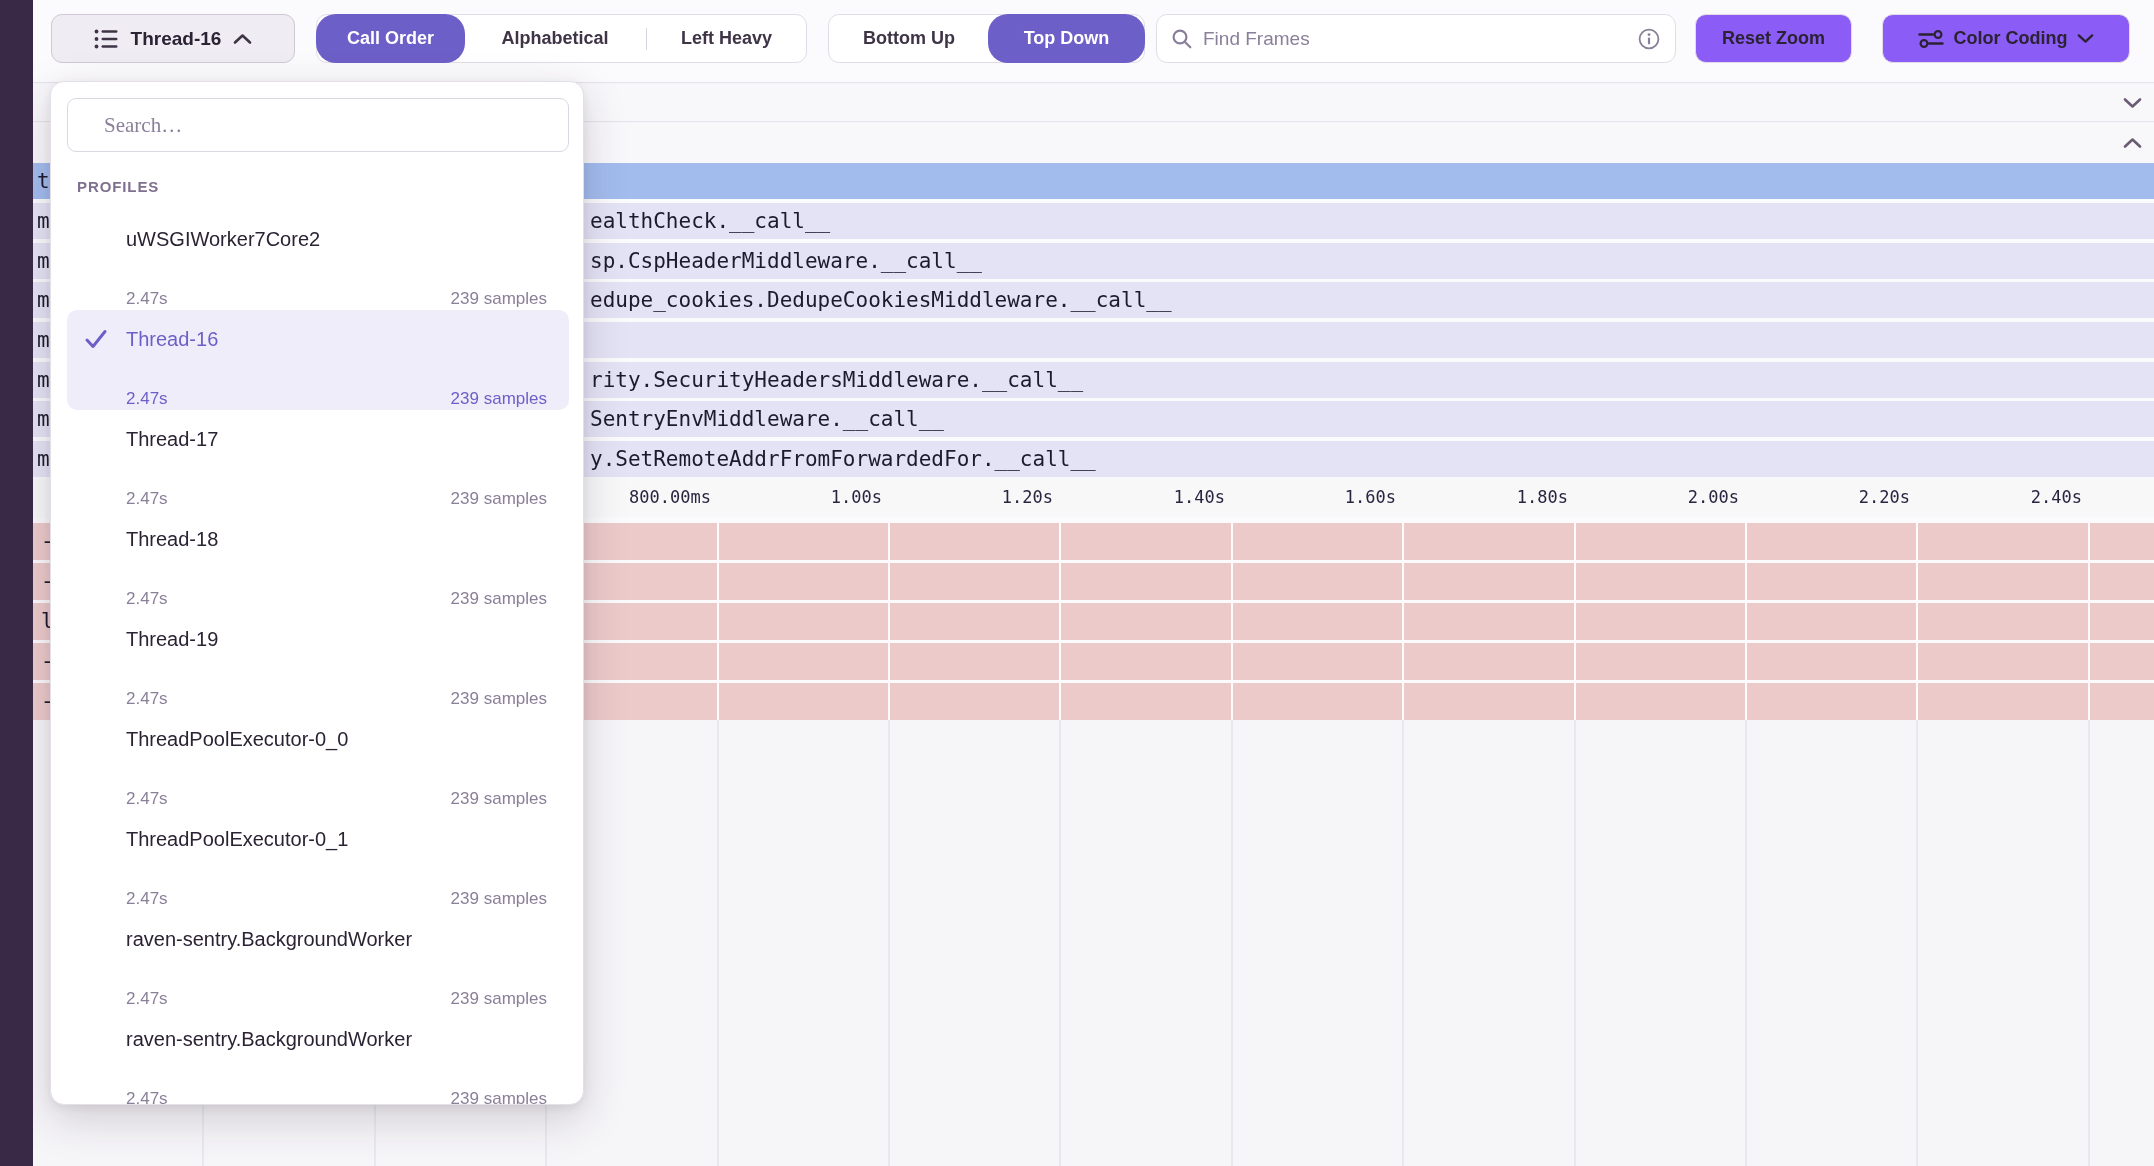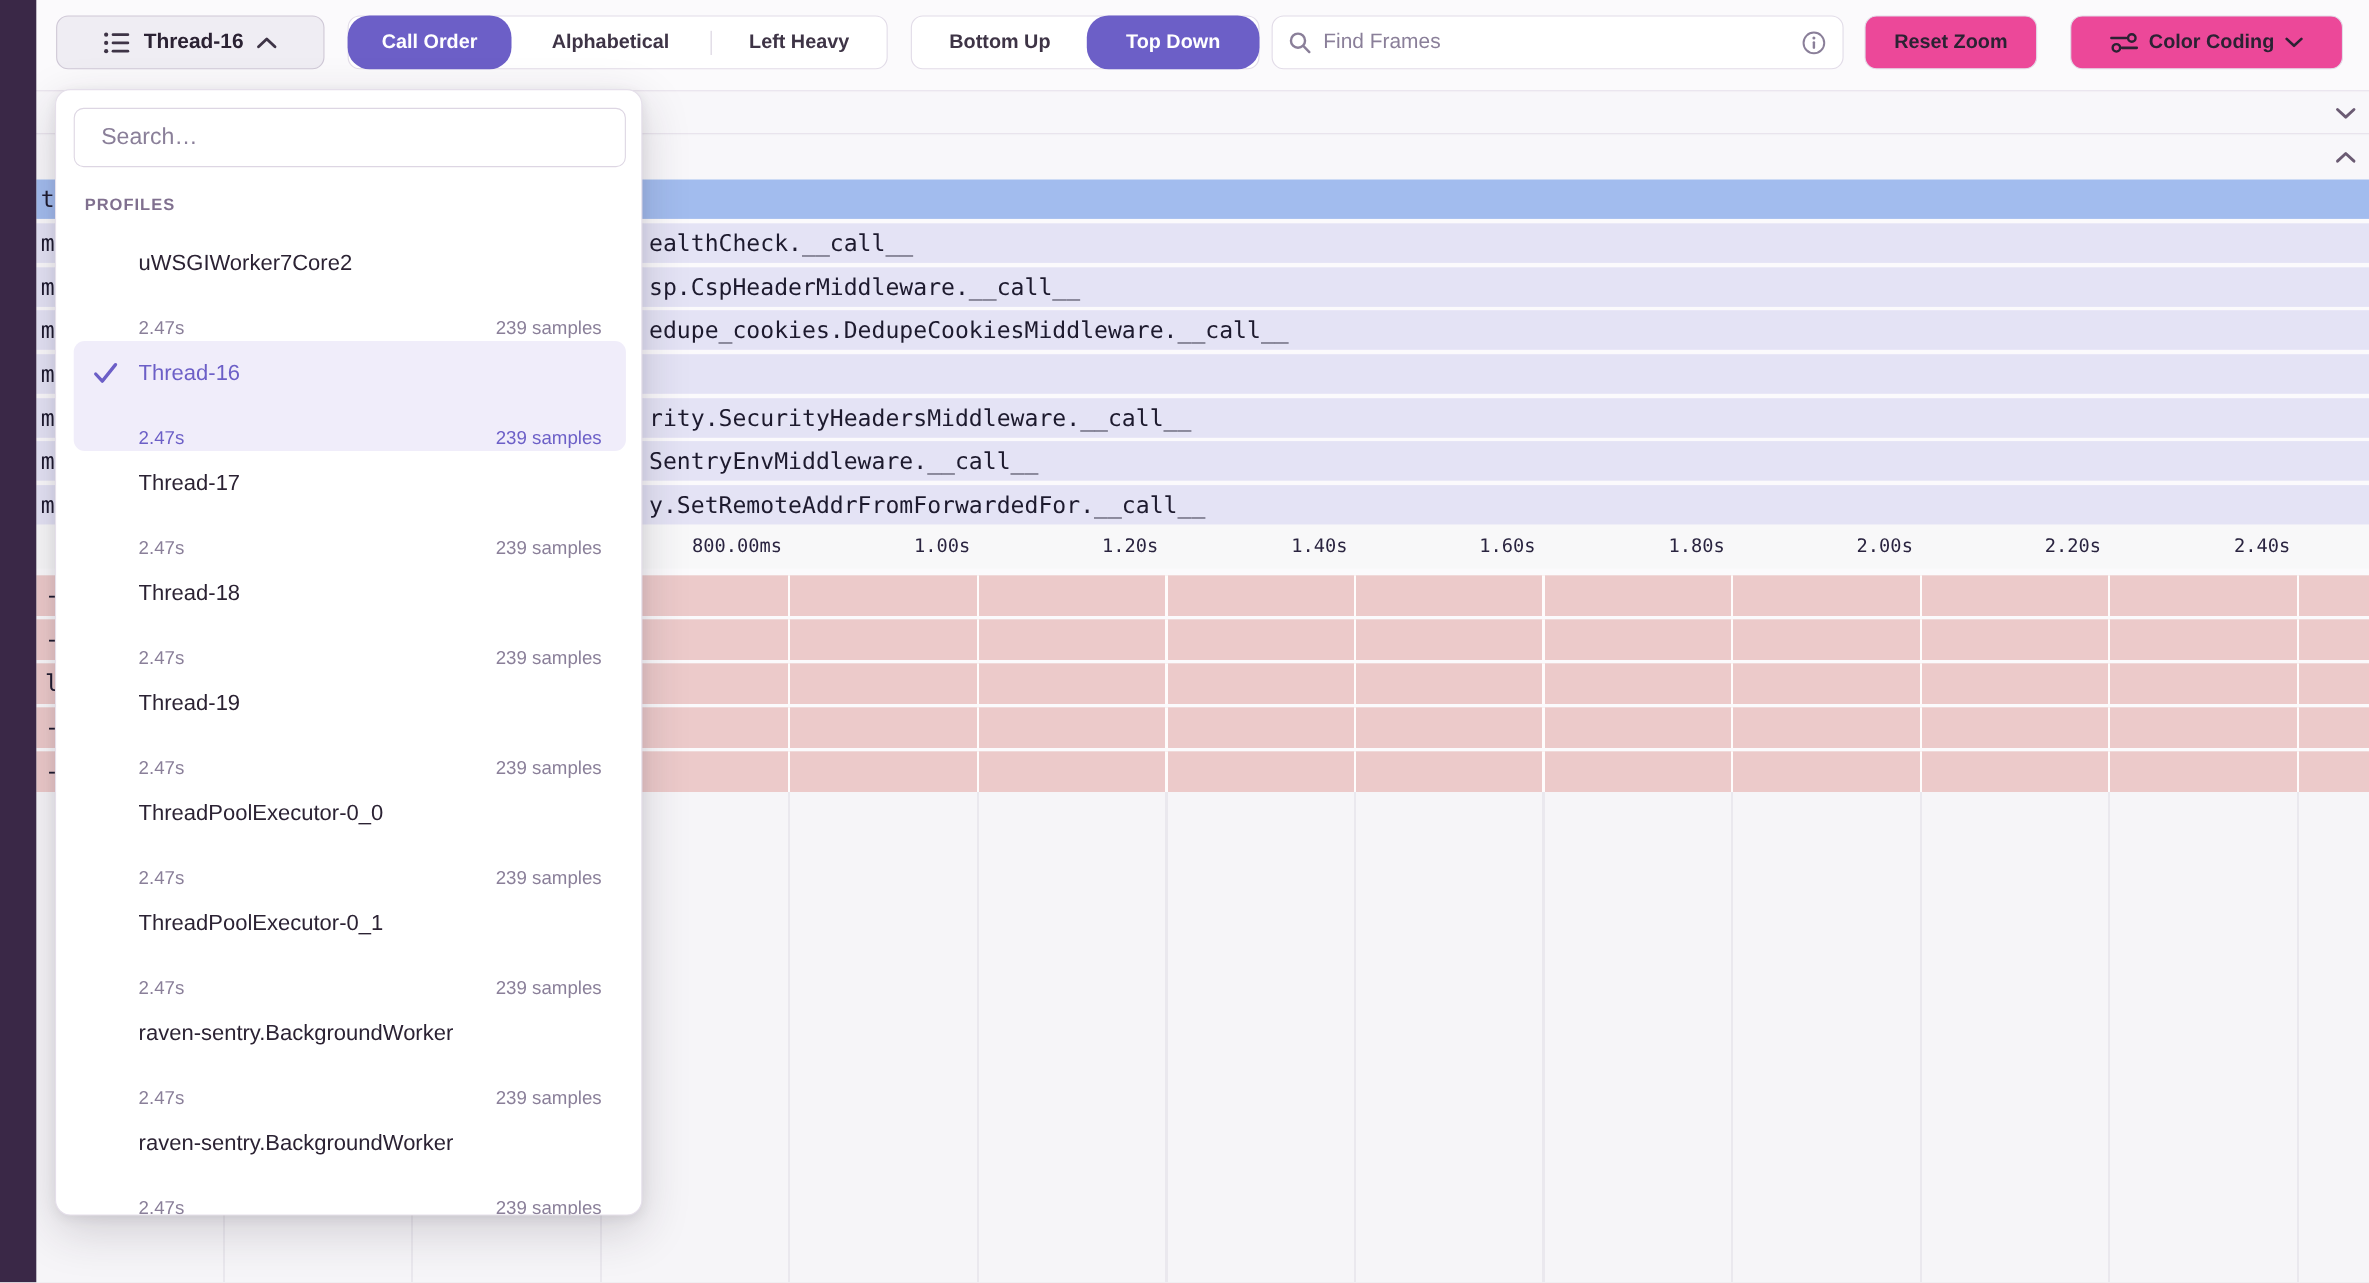--- a/index.html
+++ b/index.html
@@ -8,21 +8,21 @@
     position:relative; width:2154px; height:1166px; overflow:hidden;
     background:#F6F5F8; font-family:"Liberation Sans", sans-serif; color:#2B2233;
   }
   
   .toolbar {
     position:absolute; left:0; top:0; width:2154px; height:83px;
     background:#FBFAFC; border-bottom:1px solid #E7E2EB; z-index:10;
   }
   .tb-item { position:absolute; top:14px; height:49px; display:flex; align-items:center; }
   .btn {
-    border:1px solid #E2DCE8; border-radius:11px; background:#ec4899;
+    border:1px solid #E2DCE8; border-radius:11px; background:#8b5cf6;
     font-size:18px; font-weight:700; color:#2B2233; display:flex; align-items:center;
     justify-content:center; cursor:pointer;
   }
   .thread-btn { left:51px; width:244px; background:#EFEDF3; border-color:#CFC8D6; gap:12px; }
   .thread-btn .lbl { font-size:19px; font-weight:700; }
   .seg-group { border:1px solid #E2DCE8; border-radius:11px; background:#fff; display:flex; align-items:stretch; }
   .seg {
     display:flex; align-items:center; justify-content:center;
     font-size:18px; font-weight:600; color:#3E3446; background:transparent; border:none; cursor:pointer;
   }
@@ -75,22 +75,22 @@
   .pink-rows .frag { left:8px; }
   
   .dropdown {
     position:absolute; left:50px; top:81px; width:534px; height:1024px; z-index:40;
     background:#fff; border:1px solid #E5DFEA; border-radius:14px;
     box-shadow:0 14px 44px rgba(43,34,51,.18), 0 3px 10px rgba(43,34,51,.08);
     overflow:hidden;
   }
   .dd-search {
     position:absolute; left:16px; top:16px; width:502px; height:54px;
-    border:1px solid #DDD6E3; border-radius:9px; background:#fff; padding:0 24px;
-    font-size:21px; color:#2B2233; outline:none; font-family:Liberation Sans, sans-serif;
+    border:1px solid #DDD6E3; border-radius:9px; background:#fff; padding:0 36px;
+    font-size:21px; color:#2B2233; outline:none; font-family:Liberation Serif, serif;
   }
   .dd-search::placeholder { color:#8A7F99; }
   .dd-section {
     position:absolute; left:26px; top:96px; font-size:15px; font-weight:700;
     letter-spacing:.06em; color:#80708F;
   }
   .dd-items { position:absolute; left:0; top:128px; width:534px; }
   .dd-item { position:relative; height:100px; margin:0 16px; cursor:pointer; }
   .dd-item.selected { background:#F0EDFA; border-radius:10px; }
   .dd-name { position:absolute; left:59px; top:16px; font-size:20px; line-height:26px; color:#2B2233; white-space:nowrap; }

